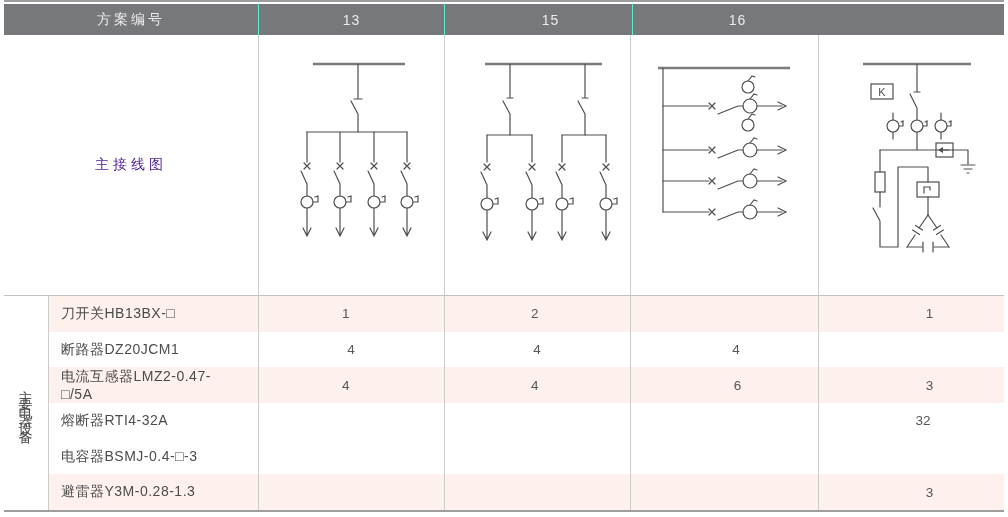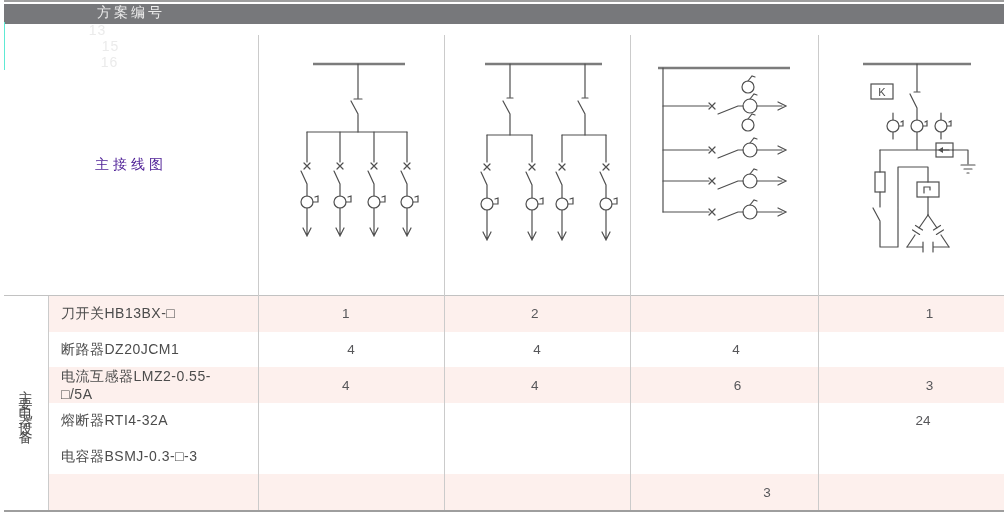--- a/index.html
+++ b/index.html
@@ -6,21 +6,21 @@
   html,body { background:#ffffff; }
   .stage {
     position:relative; width:1008px; height:517px; background:#fff;
     font-family:"Liberation Sans","DejaVu Sans",sans-serif; color:#4a4a4a; overflow:hidden;
   }
   .rule { position:absolute; background:#9e9e9e; }
   .hrule { position:absolute; background:#c2c2c2; height:1px; }
   .vline { position:absolute; width:1px; background:#cbcbcb; z-index:6; }
 
   
-  .header-row { position:absolute; left:4px; top:4px; width:1000px; height:20px; display:flex; background:#77787b; z-index:2;flex-direction:column; }
+  .header-row { position:absolute; left:4px; top:4px; width:1000px; height:31px; display:flex; background:#77787b; z-index:2; }
   .hcell { display:flex; align-items:center; justify-content:center; color:#ebebeb; font-size:14px; letter-spacing:3px; }
   .hcell + .hcell { border-left:1px solid #5eead4; letter-spacing:1px; }
   .w-label { width:254px; }
   .w-c1 { width:186px; } .w-c2 { width:186px; } .w-c3 { width:188px;padding-left:24px; } .w-c4 { width:186px;padding-left:24px; }
 
   
   .diagram-row { position:absolute; left:4px; top:35px; width:1000px; height:260px; display:flex; }
   .dcell { position:relative; }
   .dcell.label { display:flex; align-items:center; justify-content:center; font-size:14px; letter-spacing:4px; color:#4c1d95; }
   .dcell svg { position:absolute; left:0; top:0; }
@@ -163,40 +163,41 @@
       <div class="eval w-c4">1</div>
     </div>
     <div class="erow">
       <div class="ename">断路器DZ20JCM1</div>
       <div class="eval w-c1">4</div>
       <div class="eval w-c2">4</div>
       <div class="eval w-c3">4</div>
       <div class="eval w-c4"></div>
     </div>
     <div class="erow alt">
-      <div class="ename">电流互感器LMZ2-0.55-□/5A</div>
+      <div class="ename">电流互感器LMZ2-0.47-□/5A</div>
       <div class="eval w-c1">4</div>
       <div class="eval w-c2">4</div>
       <div class="eval w-c3">6</div>
       <div class="eval w-c4">3</div>
     </div>
     <div class="erow">
       <div class="ename">熔断器RTI4-32A</div>
       <div class="eval w-c1"></div>
       <div class="eval w-c2"></div>
       <div class="eval w-c3"></div>
-      <div class="eval w-c4">24</div>
+      <div class="eval w-c4">32</div>
     </div>
     <div class="erow">
-      <div class="ename">电容器BSMJ-0.3-□-3</div>
+      <div class="ename">电容器BSMJ-0.4-□-3</div>
       <div class="eval w-c1"></div>
       <div class="eval w-c2"></div>
       <div class="eval w-c3"></div>
     </div>
     <div class="erow alt">
+      <div class="ename">避雷器Y3M-0.28-1.3</div>
       <div class="eval w-c1"></div>
       <div class="eval w-c2"></div>
       <div class="eval w-c3"></div>
       <div class="eval w-c4">3</div>
     </div>
   </div>
 
   <div class="hrule" style="left:4px;top:295px;width:1000px;"></div>
   <div class="vline" style="left:258px;top:35px;height:475px;"></div>
   <div class="vline" style="left:444px;top:35px;height:475px;"></div>

